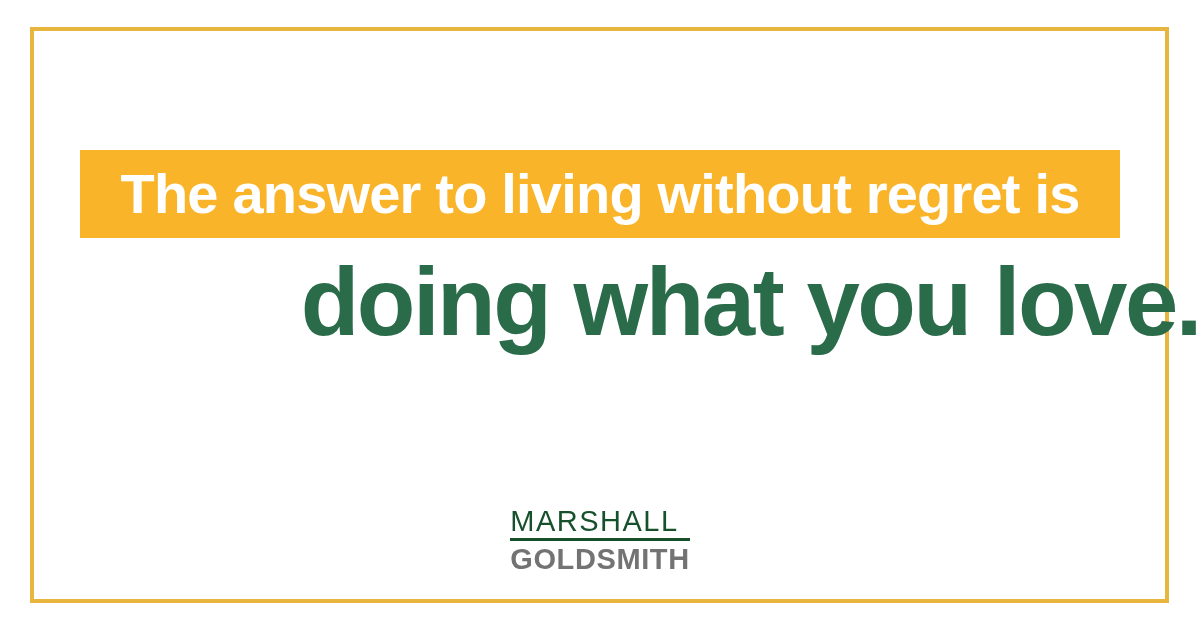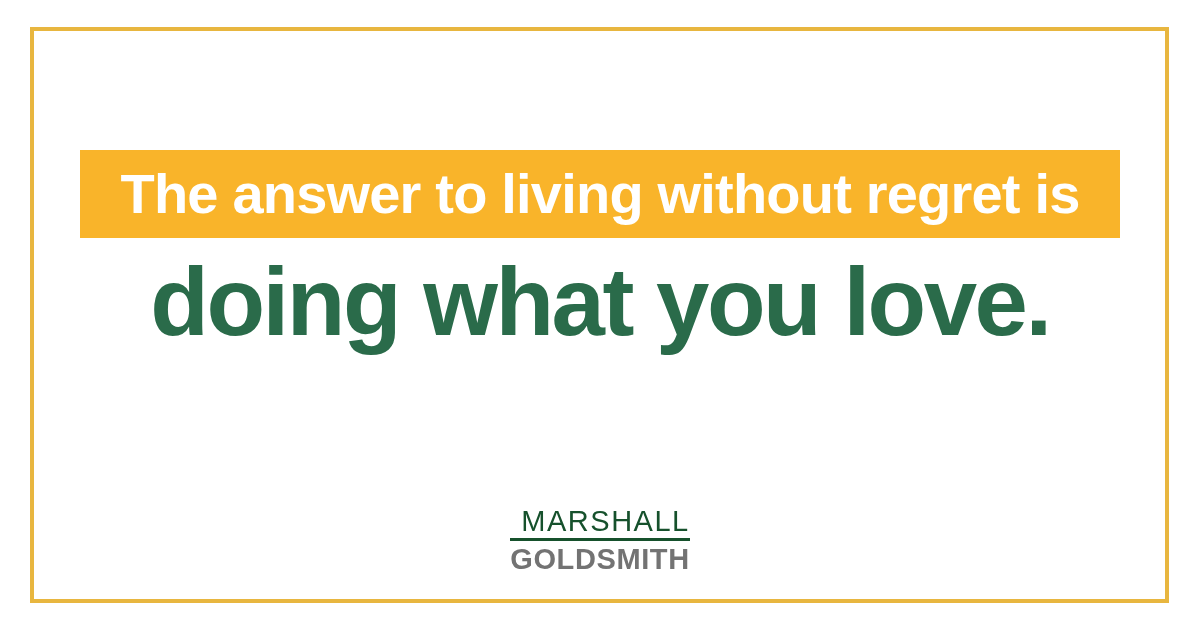--- a/index.html
+++ b/index.html
@@ -54,21 +54,21 @@
     line-height: 88px;
     height: 88px;
     padding: 0 40px;
     white-space: nowrap;
     font-family: "Liberation Sans", sans-serif;
     font-stretch: condensed;
   }
 
   .quote-line-2-wrap {
     display: block;
-    text-align: center;
+    text-align: right;
     margin-top: 12px;
     line-height: 1;
   }
 
   .emphasis {
     display: inline-block;
     color: #2a6b4a;
     font-size: 96px;
     font-weight: 800;
     letter-spacing: -2.5px;
@@ -81,21 +81,21 @@
   .logo {
     position: absolute;
     left: 0;
     top: 505px;
     width: 1200px;
     text-align: center;
   }
 
   .logo-inner {
     display: inline-block;
-    text-align: right;
+    text-align: left;
   }
 
   .logo-top {
     display: block;
     color: #16512c;
     font-size: 29px;
     font-weight: 400;
     letter-spacing: 1.5px;
     line-height: 32px;
     font-family: "Liberation Sans", sans-serif;

